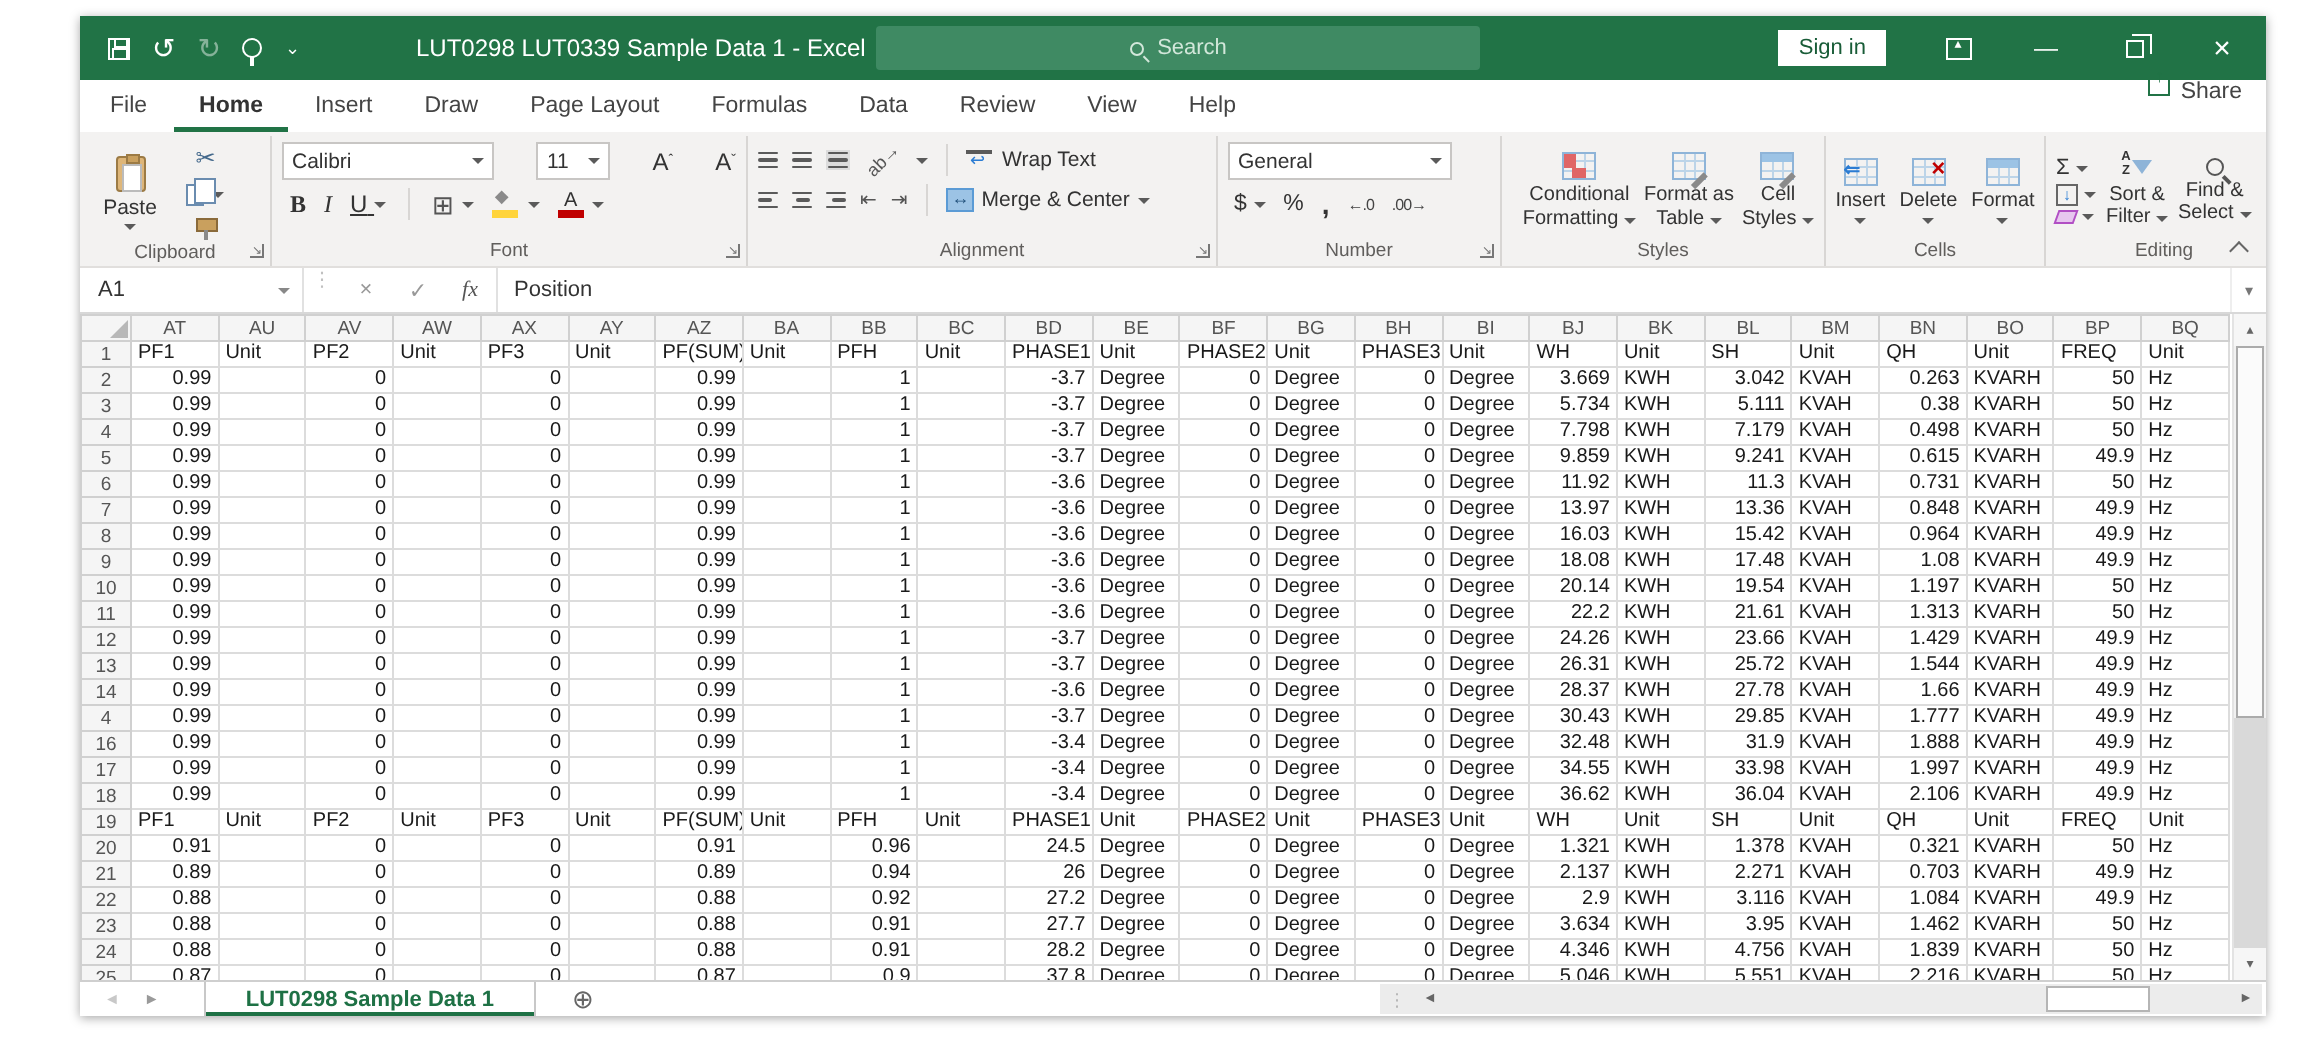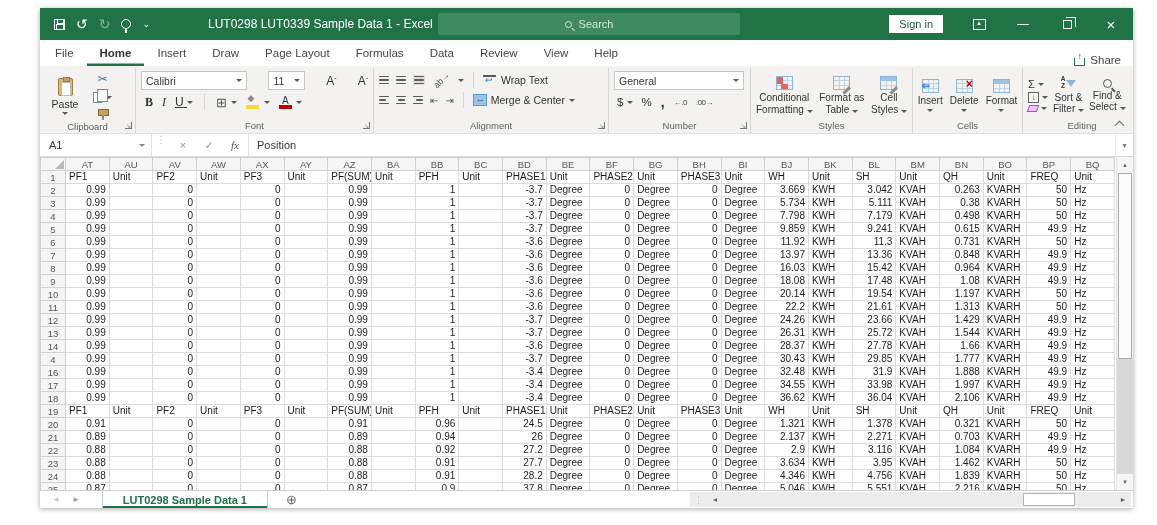--- a/index.html
+++ b/index.html
@@ -27,21 +27,21 @@
   .capbtn { width:44px; height:32px; display:flex; align-items:center; justify-content:center; font-size:12px; cursor:pointer; }
   .ribopt { width:13px; height:11px; border:1.2px solid #fff; display:flex; align-items:flex-start; justify-content:center; font-size:7px; line-height:5px; }
   .restore { width:9px; height:9px; border:1.2px solid #fff; position:relative; }
   .restore:before { content:""; position:absolute; left:2px; top:-4px; width:9px; height:9px; border:1.2px solid #fff; border-bottom:none; border-left:none; }
 
   
   .menubar { position:relative; height:26px; background:#fff; display:flex; align-items:stretch; font-size:11.5px; color:#444; flex:0 0 auto; }
   .mtabs { display:flex; margin-left:2px; }
   .mtab { padding:0 13px; display:flex; align-items:center; cursor:pointer; }
   .mtab.active { font-weight:bold; color:#333; box-shadow:inset 0 -2.5px 0 #217346; }
-  .share { position:absolute; right:12px; top:0; height:26px; display:flex; align-items:flex-end; gap:5px; color:#444; cursor:pointer; }
+  .share { position:absolute; right:12px; top:0; height:26px; display:flex; align-items:flex-start; gap:5px; color:#444; cursor:pointer; }
   .shareicon { width:11px; height:8px; border:1.2px solid #217346; border-top:none; position:relative; display:inline-block; }
   .shareicon:after { content:"↑"; position:absolute; left:2.2px; top:-7px; font-size:9px; color:#217346; }
 
   
   .ribbon { height:68px; background:#f3f2f1; border-bottom:1px solid #e1dfdd; display:flex; flex:0 0 auto; padding-top:2px; position:relative; }
   .rgroup { position:relative; border-right:1px solid #d8d6d4; padding:2px 5px 0; display:flex; flex-direction:column; flex:0 0 auto; }
   .rbody { flex:1; }
   .rfooter { height:15px; font-size:9.5px; color:#605e5c; display:flex; align-items:center; justify-content:center; }
   .launcher { position:absolute; right:3px; bottom:4px; width:7px; height:7px; border-right:1px solid #777; border-bottom:1px solid #777; cursor:pointer; }
   .launcher:before { content:"↘"; position:absolute; right:0px; bottom:-1px; font-size:6px; color:#777; }
@@ -325,40 +325,40 @@
         </div>
       </div>
       <div class="rfooter">
           <span>Alignment</span>
         </div>
       <span class="launcher"></span>
     </div>
 
     <div class="rgroup" style="width:142px">
       <div class="rbody" style="display:flex;flex-direction:column;gap:4px;padding-top:1px">
-        <div class="combo" style="width:130px">
+        <div class="combo" style="width:112px">
           <span>General</span>
             <span class="dd"></span>
         </div>
         <div class="rrow" style="gap:9px;padding-left:3px">
           <span class="btn num-sym"><span>$</span>&nbsp;<span class="dd"></span></span>
           <span class="btn num-sym">%</span>
           <span class="btn num-sym" style="font-weight:bold;font-size:14px">,</span>
           <span class="btn decbtn">←.0</span>
           <span class="btn decbtn">.00→</span>
         </div>
       </div>
       <div class="rfooter">
           <span>Number</span>
         </div>
       <span class="launcher"></span>
     </div>
 
     <div class="rgroup" style="width:162px">
-      <div class="rbody rrow" style="gap:4px;justify-content:space-between">
+      <div class="rbody rrow" style="gap:4px;justify-content:flex-end">
         <div class="stylebtn">
           <span class="tblic cf"></span>
           <span class="lbl">
               <span>Conditional</span>
               <span><span>Formatting</span> <span class="dd"></span></span>
             </span>
         </div>
         <div class="stylebtn">
           <span class="tblic ft"></span>
           <span class="lbl">

